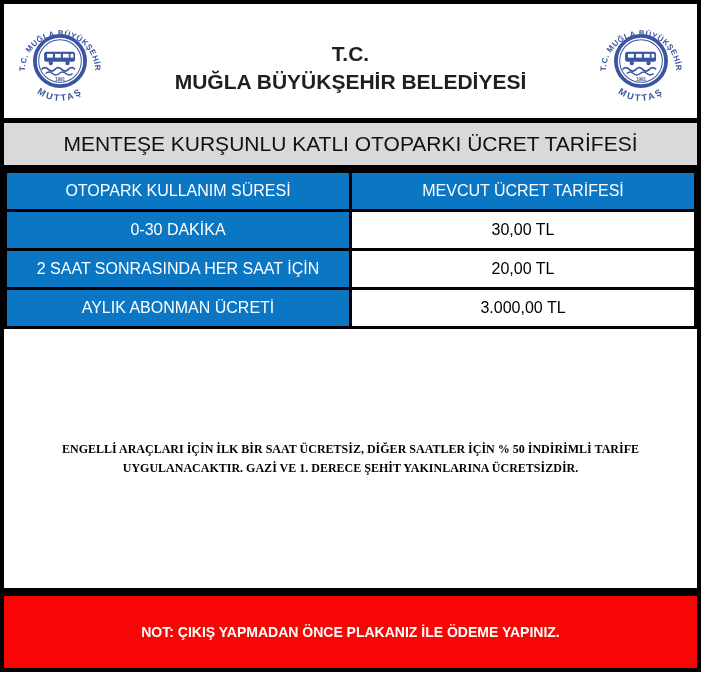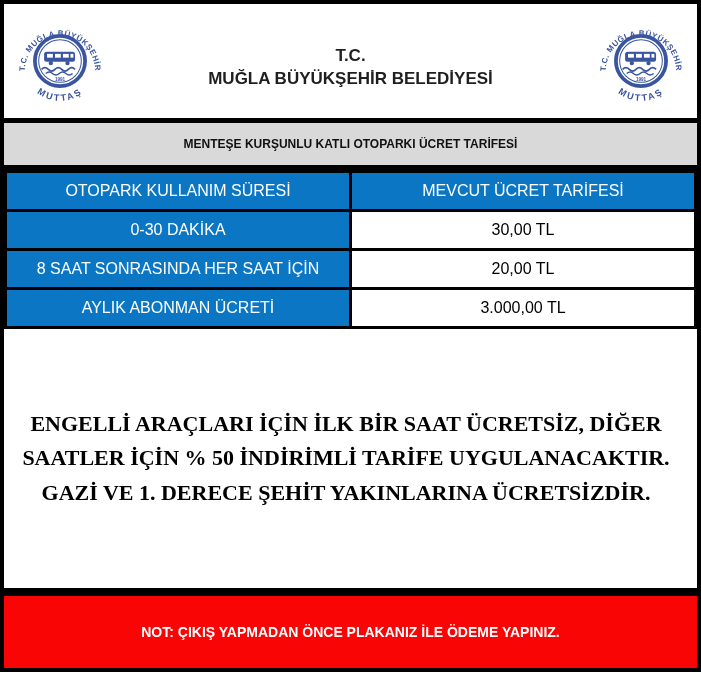--- a/index.html
+++ b/index.html
@@ -25,56 +25,56 @@
   }
   
   .doc-header{
     height:114px;flex:0 0 114px;
     display:flex;align-items:center;justify-content:space-between;
     padding:0 10px;
   }
   .logo{width:92px;height:100px;flex:0 0 92px;}
   .titles{
     flex:1;text-align:center;
-    font-weight:bold;font-size:17px;line-height:1.33;color:#1f1f1f;
+    font-weight:bold;font-size:21px;line-height:1.33;color:#1f1f1f;
     padding-top:14px;
   }
   .navy-fill{fill:var(--logo-navy);}
   .navy-stroke{stroke:var(--logo-navy);fill:none;}
   .navy-text{fill:var(--logo-navy);font-family:"Liberation Sans",sans-serif;}
   
   .section-bar{
     flex:0 0 52px;
     border-top:5px solid #000;border-bottom:5px solid #000;
     background:var(--bar-gray);
     display:flex;align-items:center;justify-content:center;
-    font-weight:bold;font-size:12px;color:#111;
+    font-weight:normal;font-size:21px;color:#111;
   }
   
   table.tariff{
     width:100%;border-collapse:collapse;table-layout:fixed;
     flex:0 0 auto;
   }
   table.tariff td{
     border:3px solid #000;
     height:39px;
     text-align:center;vertical-align:middle;
     font-size:16px;
     padding:0 4px;
   }
   td.cell-blue{background:var(--table-blue);color:#fff;}
   td.cell-head{background:var(--table-blue);color:#fff;font-size:16px;}
   td.cell-white{background:#fff;color:#000;margin-left:20px;}
   
   .note-box{
     flex:1 1 auto;min-height:0;
-    display:flex;align-items:center;
+    display:flex;align-items:center;justify-content:center;
     text-align:center;
     font-family:"Liberation Serif", serif;
-    font-weight:bold;font-size:22px;line-height:1.55;
+    font-weight:bold;font-size:12px;line-height:1.55;
     color:#000;
     padding:0 8px;
   }
   .note-box p{margin:0;max-width:668px;}
   
   .red-banner{
     flex:0 0 80px;
     border-top:8px solid #000000;
     background:var(--alert-red);
     display:flex;align-items:center;justify-content:center;
@@ -161,21 +161,21 @@
     <tbody>
       <tr>
         <td class="cell-head">OTOPARK KULLANIM SÜRESİ</td>
         <td class="cell-head">MEVCUT ÜCRET TARİFESİ</td>
       </tr>
       <tr>
         <td class="cell-blue">0-30 DAKİKA</td>
         <td class="cell-white">30,00 TL</td>
       </tr>
       <tr>
-        <td class="cell-blue">8 SAAT SONRASINDA HER SAAT İÇİN</td>
+        <td class="cell-blue">2 SAAT SONRASINDA HER SAAT İÇİN</td>
         <td class="cell-white">20,00 TL</td>
       </tr>
       <tr>
         <td class="cell-blue">AYLIK ABONMAN ÜCRETİ</td>
         <td class="cell-white">3.000,00 TL</td>
       </tr>
     </tbody>
   </table>
 
   <div class="note-box">

